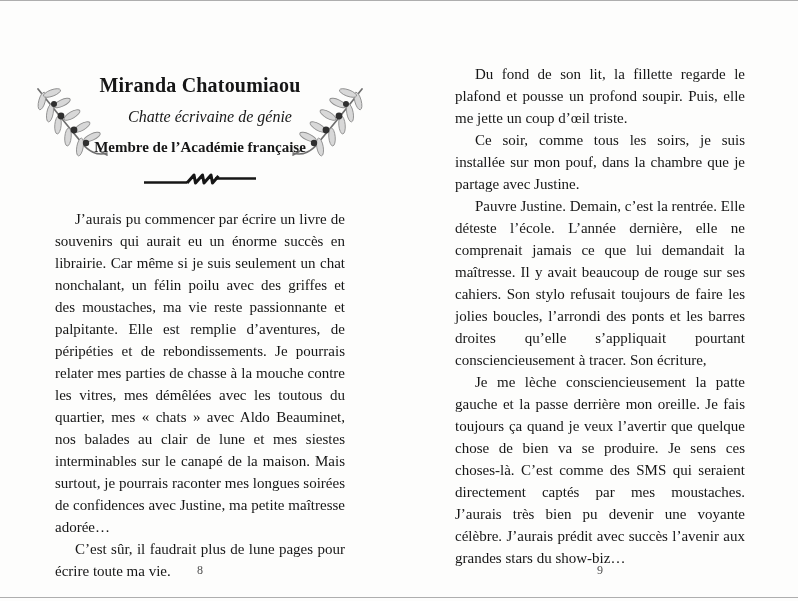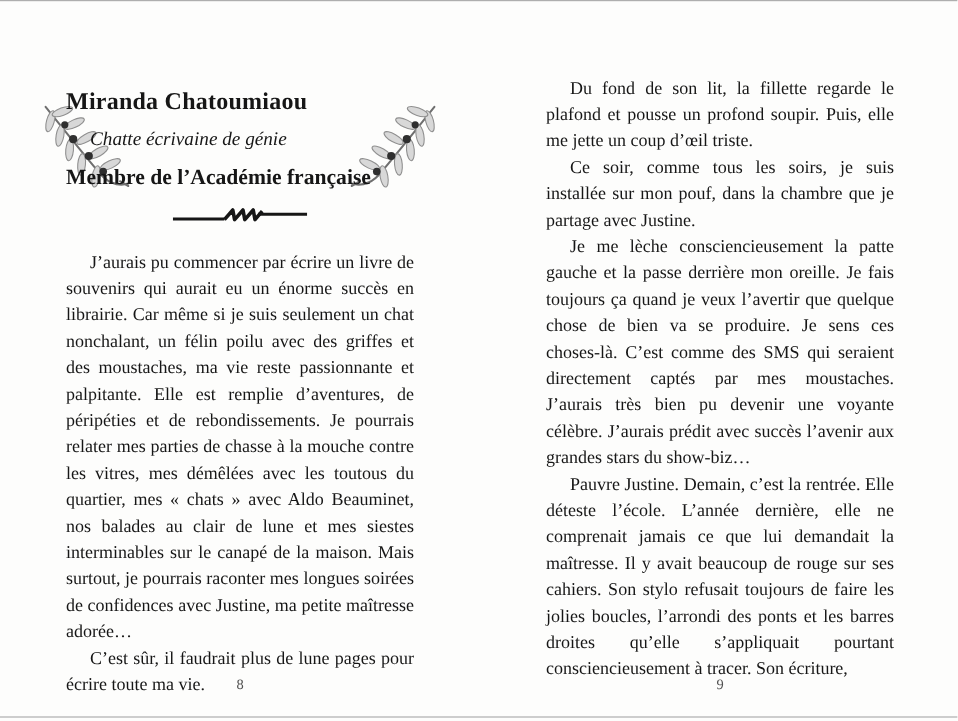--- a/index.html
+++ b/index.html
@@ -20,24 +20,24 @@
     color:var(--ink);
   }
   .hairline{position:absolute;left:0;right:0;height:1px;background:var(--hairline);}
   .hairline.top{top:0;}
   .hairline.bottom{bottom:3px;}
 
   .page{position:absolute;top:0;width:399px;height:601px;}
   .page-left{left:0;}
   .page-right{left:399px;}
 
-  .header{position:absolute;left:55px;top:72px;width:290px;text-align:left;}
+  .header{position:absolute;left:55px;top:72px;width:290px;text-align:center;}
   .author{font-size:20px;font-weight:bold;line-height:26px;letter-spacing:.2px;}
   .role{font-size:16px;font-style:italic;line-height:20px;margin-top:9px;padding-left:20px;}
-  .affil{font-size:18px;font-weight:bold;line-height:18px;margin-top:11px;}
+  .affil{font-size:15px;font-weight:bold;line-height:18px;margin-top:11px;}
 
   .branch{position:absolute;width:78px;height:88px;top:83px;}
   .branch.left{left:30px;}
   .branch.right{left:292px;transform:scaleX(-1);}
   .branch svg{display:block;width:100%;height:100%;}
   .stem{stroke:var(--stem);fill:none;stroke-width:1.7;stroke-linecap:round;}
   .leaf{fill:var(--leaf);stroke:var(--leaf-edge);stroke-width:.9;}
   .olive{fill:var(--olive);}
 
   .divider{position:absolute;left:144px;top:169px;width:112px;height:22px;}
@@ -130,19 +130,19 @@
       <p>C’est sûr, il faudrait plus de lune pages pour écrire toute ma vie.</p>
     </div>
 
   <div class="pagenum">8</div>
 </div>
 
 <div class="page page-right">
   <div class="body-col">
       <p>Du fond de son lit, la fillette regarde le plafond et pousse un profond soupir. Puis, elle me jette un coup d’œil triste.</p>
       <p>Ce soir, comme tous les soirs, je suis installée sur mon pouf, dans la chambre que je partage avec Justine.</p>
+      <p>Pauvre Justine. Demain, c’est la rentrée. Elle déteste l’école. L’année dernière, elle ne comprenait jamais ce que lui demandait la maîtresse. Il y avait beaucoup de rouge sur ses cahiers. Son stylo refusait toujours de faire les jolies boucles, l’arrondi des ponts et les barres droites qu’elle s’appliquait pourtant consciencieusement à tracer. Son écriture,</p>
       <p>Je me lèche consciencieusement la patte gauche et la passe derrière mon oreille. Je fais toujours ça quand je veux l’avertir que quelque chose de bien va se produire. Je sens ces choses-là. C’est comme des SMS qui seraient directement captés par mes moustaches. J’aurais très bien pu devenir une voyante célèbre. J’aurais prédit avec succès l’avenir aux grandes stars du show-biz…</p>
-      <p>Pauvre Justine. Demain, c’est la rentrée. Elle déteste l’école. L’année dernière, elle ne comprenait jamais ce que lui demandait la maîtresse. Il y avait beaucoup de rouge sur ses cahiers. Son stylo refusait toujours de faire les jolies boucles, l’arrondi des ponts et les barres droites qu’elle s’appliquait pourtant consciencieusement à tracer. Son écriture,</p>
     </div>
   <div class="pagenum">9</div>
 </div>
 
 <div class="hairline bottom"></div>
 
 </body></html>

